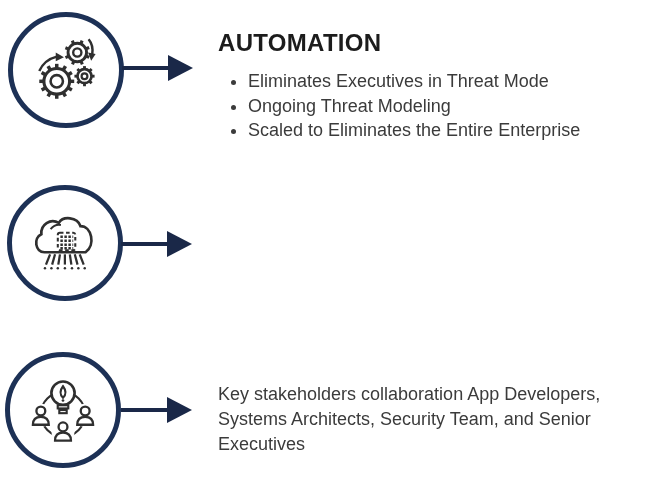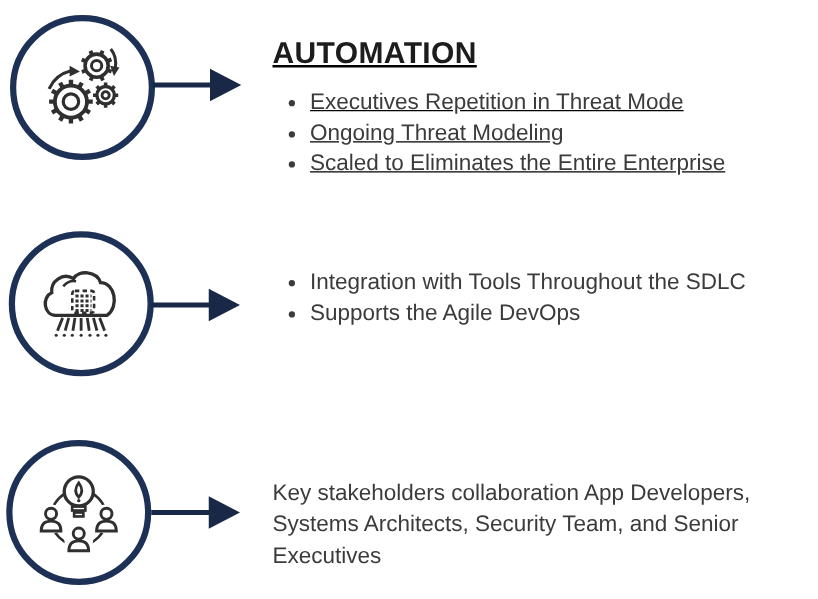--- a/index.html
+++ b/index.html
@@ -41,21 +41,21 @@
   .line2 { left: 121px; top: 242px; }
   .head2 { left: 167px; top: 231px; }
   .line3 { left: 121px; top: 408px; }
   .head3 { left: 167px; top: 397px; }
 
   .content {
     position: absolute;
     left: 218px;
     width: 436px;
   }
-  .content1 { top: 28px; text-decoration: underline;  }
+  .content1 { top: 28px;  }
   .content2 { top: 202px; }
   .content3 { top: 358px; }
 
   .content h2 {
     margin: 0;
     font-size: 24px;
     line-height: 30px;
     font-weight: 700;
     letter-spacing: .3px;
     color: var(--title, #1c1c1c);
@@ -149,21 +149,21 @@
           <path class="ink" d="M58 6 Q63 12 61.5 21" stroke-width="2.4"></path>
           <polygon class="ink-f" points="57.5,19 64.8,20.5 60.5,27"></polygon>
         </g>
       </svg>
     </div>
     <span class="arrow-line line1"></span>
     <span class="arrow-head head1"></span>
     <div class="content content1">
       <h2>AUTOMATION</h2>
       <ul>
-        <li>Executives Repetition in Threat Mode</li>
+        <li>Eliminates Executives in Threat Mode</li>
         <li>Ongoing Threat Modeling</li>
         <li>Scaled to Eliminates the Entire Enterprise</li>
       </ul>
     </div>
   </section>
 
   <section>
     <div class="circle c2">
       <svg width="74" height="74" viewBox="0 0 72 72">
         <g>
@@ -197,24 +197,20 @@
             <circle cx="42.8" cy="60.5" r="1.2"></circle>
               <circle cx="49" cy="60.5" r="1.2"></circle>
             <circle cx="55.2" cy="60.5" r="1.2"></circle>
           </g>
         </g>
       </svg>
     </div>
     <span class="arrow-line line2"></span>
     <span class="arrow-head head2"></span>
     <div class="content content2">
-      <ul>
-        <li>Integration with Tools Throughout the SDLC</li>
-        <li>Supports the Agile DevOps</li>
-      </ul>
     </div>
   </section>
 
   <section>
     <div class="circle c3">
       <svg width="76" height="76" viewBox="0 0 72 72">
         <circle class="ink" cx="36" cy="40" r="21" stroke-width="2"></circle>
 
         <g>
           <circle class="paper" cx="36" cy="20" r="11" stroke-width="2.5"></circle>

